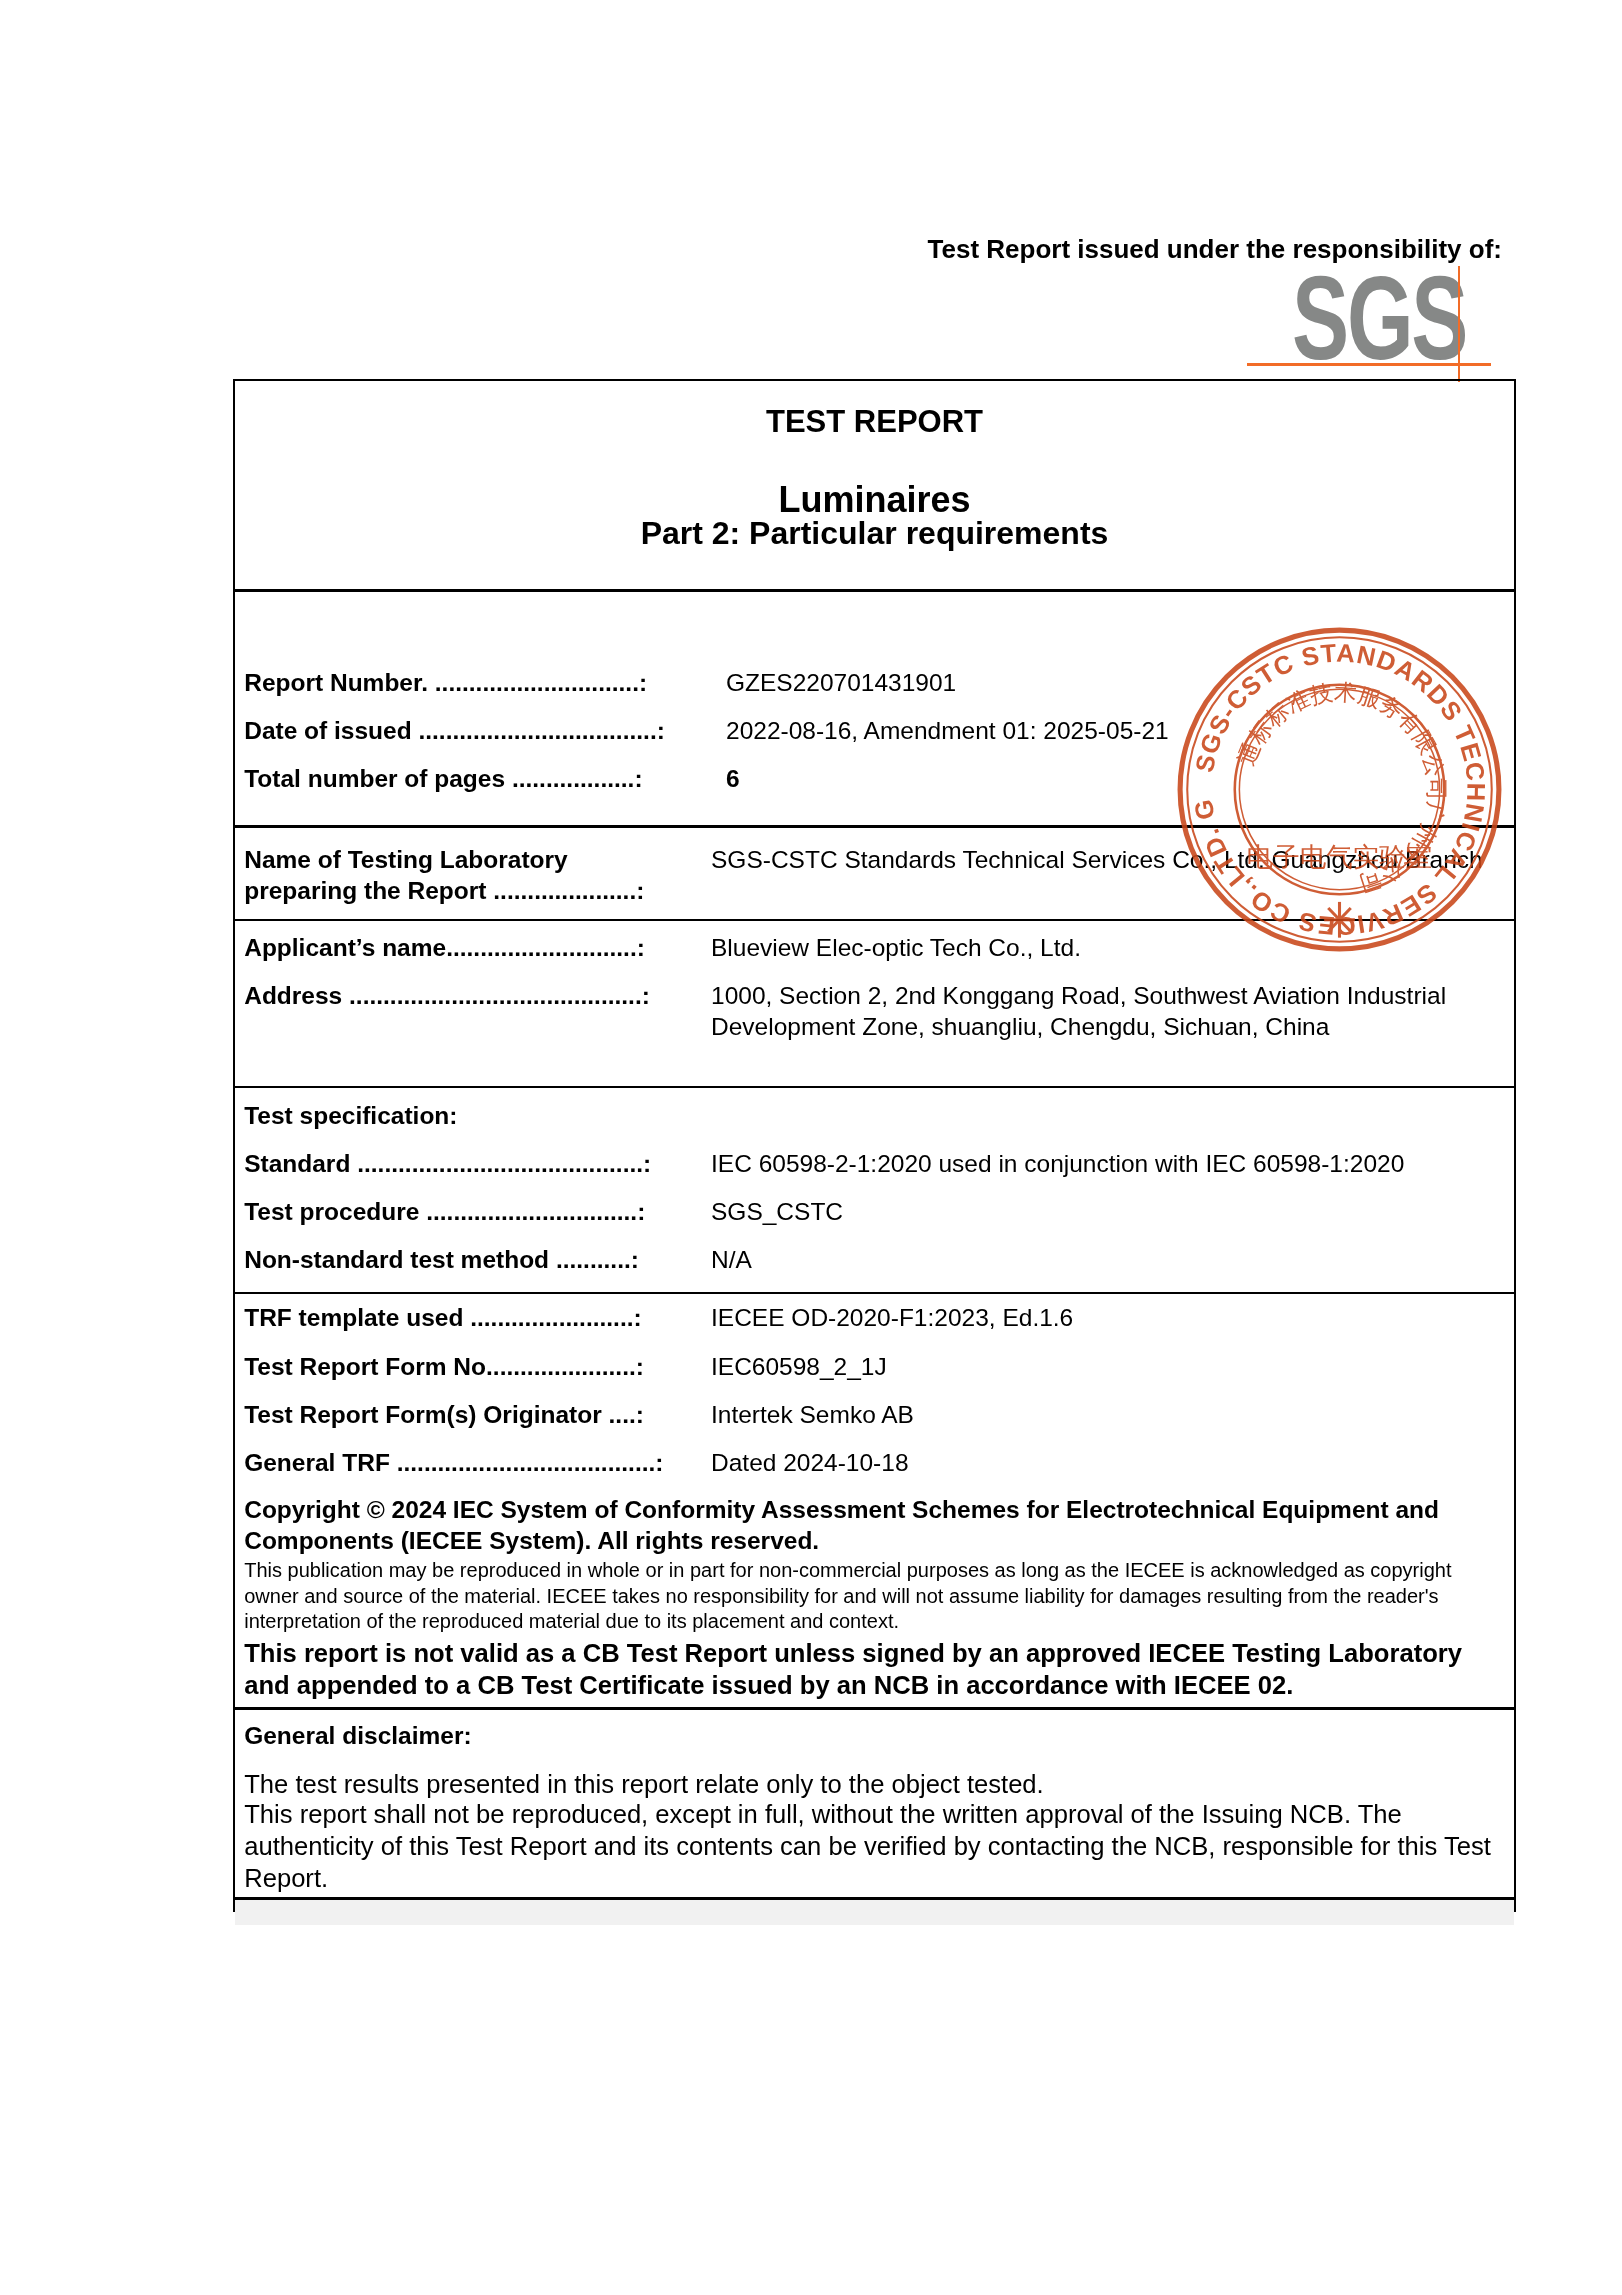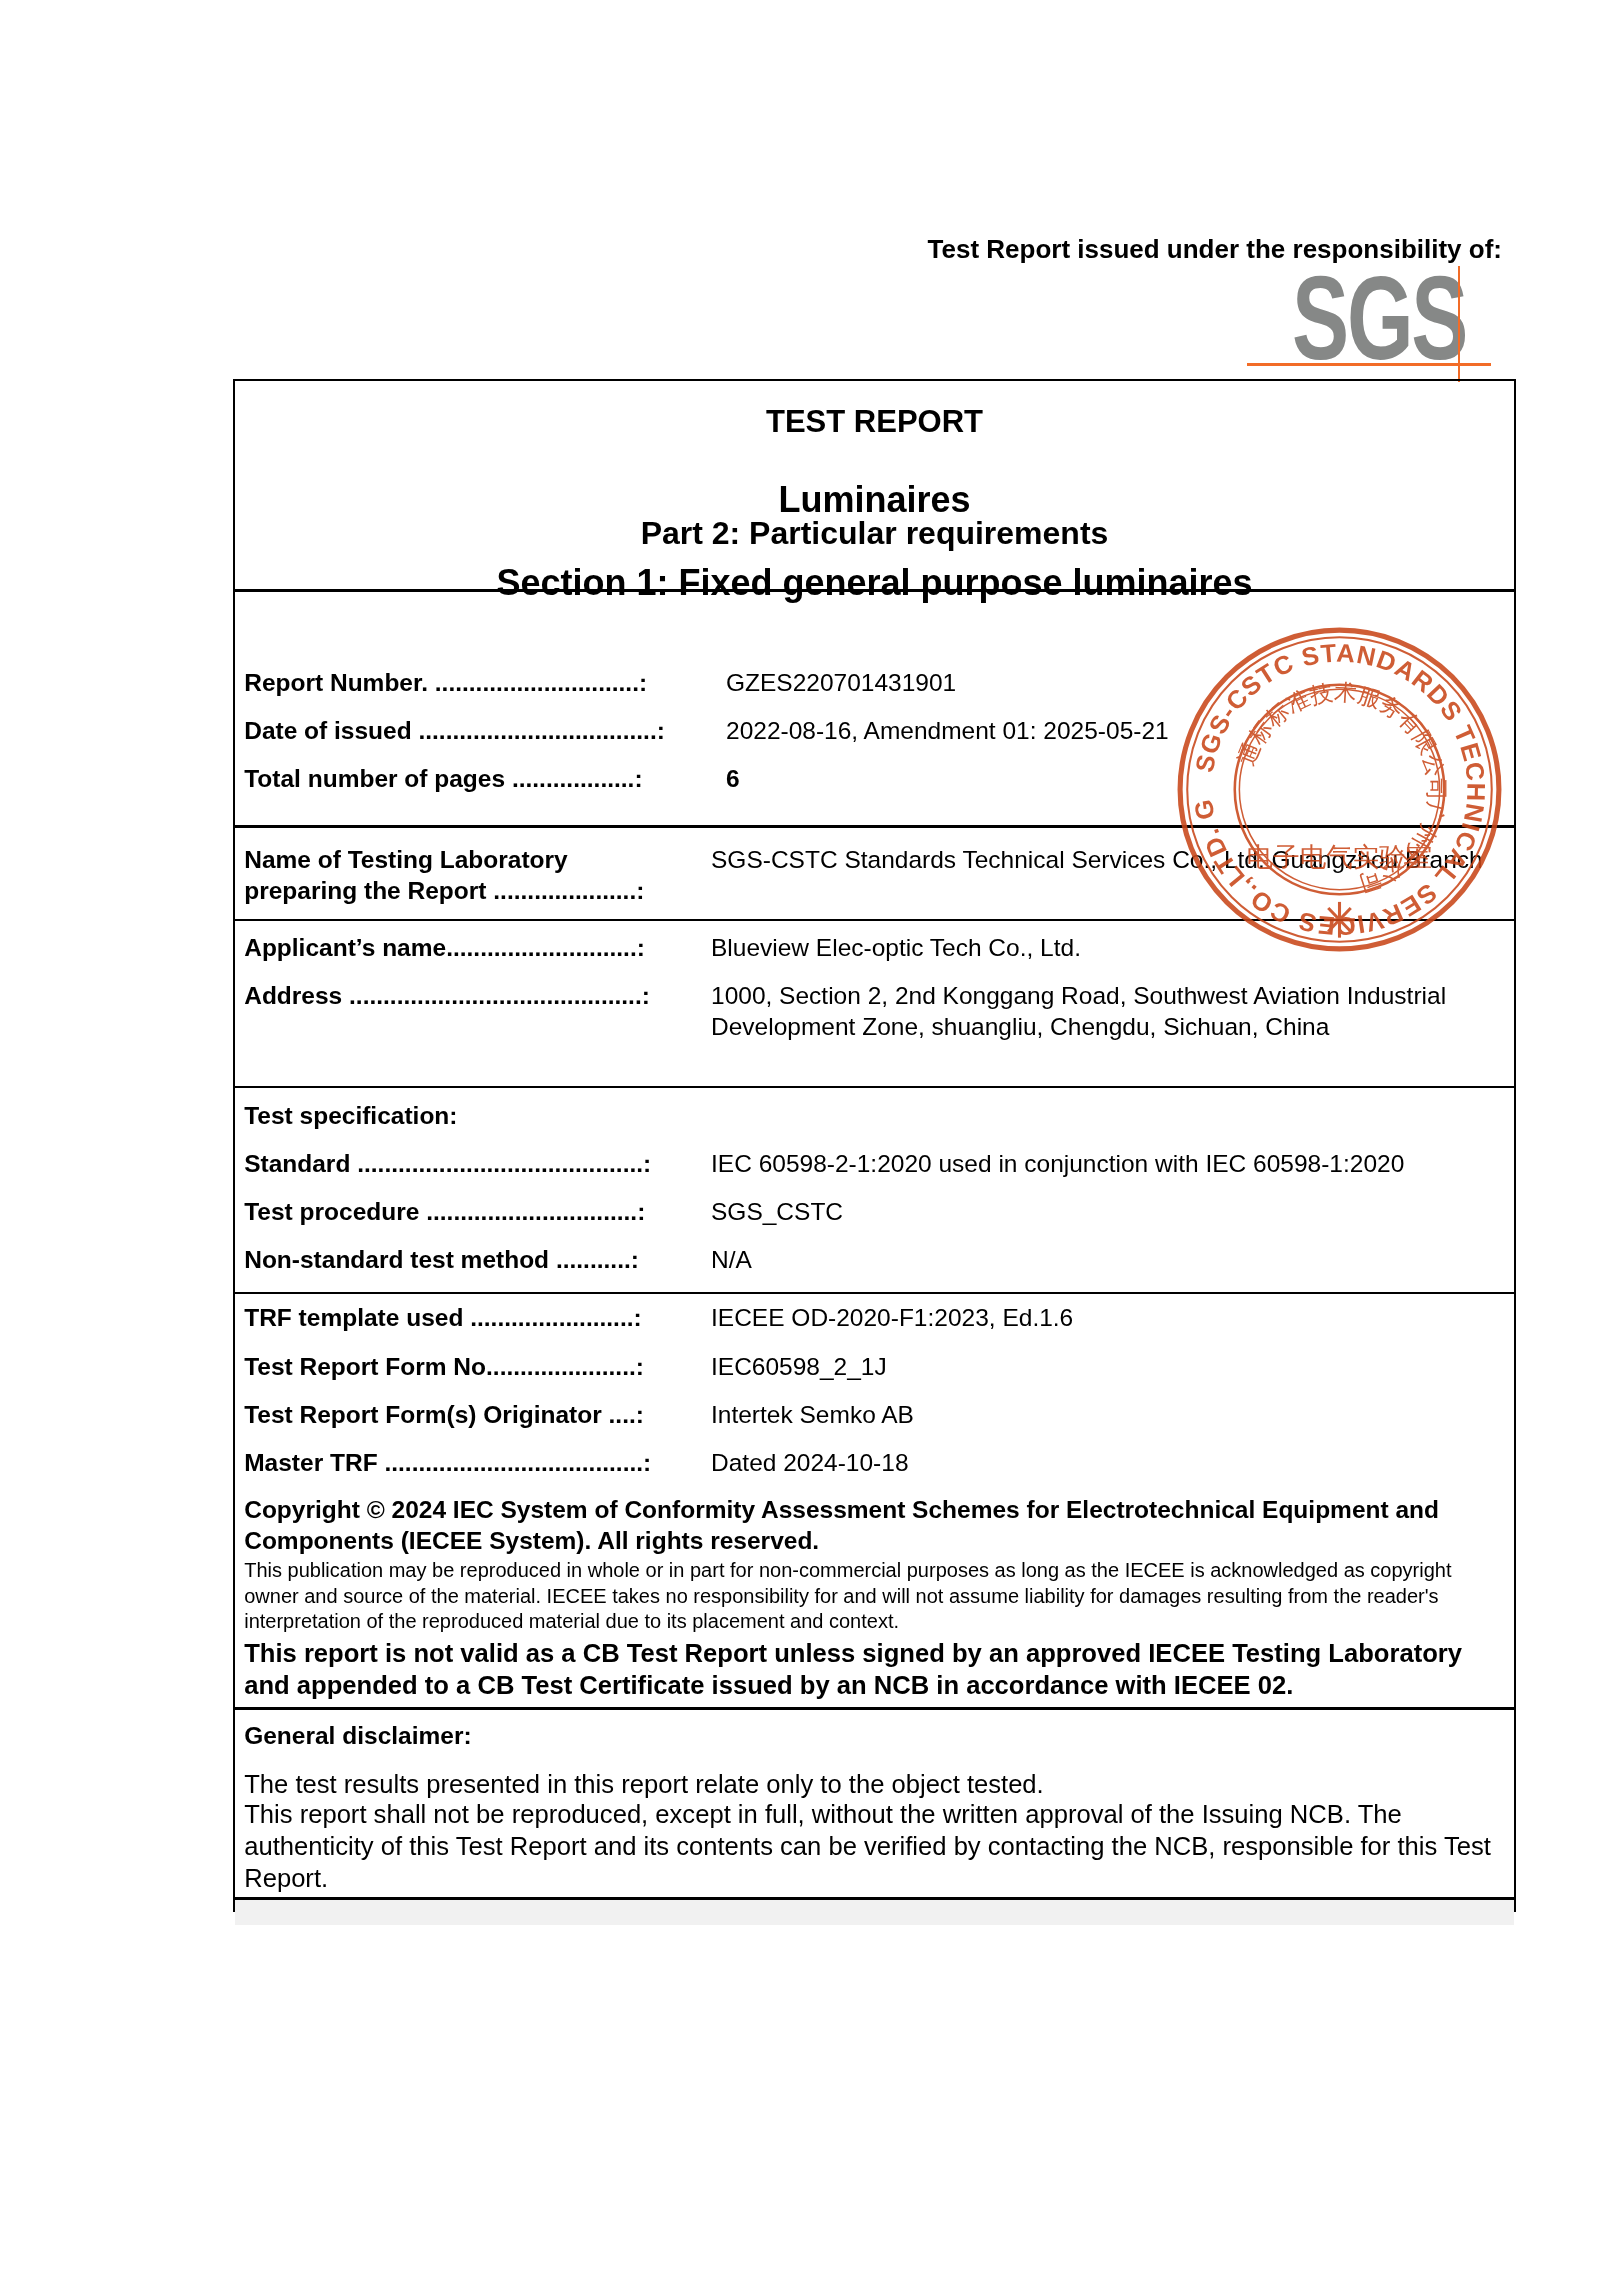--- a/index.html
+++ b/index.html
@@ -57,21 +57,20 @@
   <div class="sgs-hline" style="background:#f26c27;"></div>
   <div class="sgs-vline" style="background:#f26c27;"></div>
 </div>
 
 <div class="report-table">
 
   <div class="header-block">
     <span class="hdr-line hdr-1">TEST REPORT</span>
     <span class="hdr-line hdr-3">Luminaires</span>
     <span class="hdr-line hdr-4">Part 2: Particular requirements</span>
-    <span class="hdr-line hdr-5">Section 1: Fixed general purpose luminaires</span>
   </div>
   <div class="hline h-thick" style="top:208px;"></div>
 
   <div class="row" style="top:286px;">
     <span class="lbl">Report Number. ..............................:</span>
     <span class="val" style="left:491px;">GZES220701431901</span>
   </div>
   <div class="row" style="top:334px;">
     <span class="lbl">Date of issued ...................................:</span>
     <span class="val" style="left:491px;">2022-08-16, Amendment 01: 2025-05-21</span>
@@ -120,21 +119,21 @@
   </div>
   <div class="row" style="top:970px;">
     <span class="lbl">Test Report Form No......................:</span>
     <span class="val">IEC60598_2_1J</span>
   </div>
   <div class="row" style="top:1018px;">
     <span class="lbl">Test Report Form(s) Originator ....:</span>
     <span class="val">Intertek Semko AB</span>
   </div>
   <div class="row" style="top:1066px;">
-    <span class="lbl">Master TRF ......................................:</span>
+    <span class="lbl">General TRF ......................................:</span>
     <span class="val">Dated 2024-10-18</span>
   </div>
 
   <div class="copyright" style="top:1113px;">Copyright © 2024 IEC System of Conformity Assessment Schemes for Electrotechnical Equipment and Components (IECEE System). All rights reserved.</div>
   <div class="fine-print" style="top:1177px;">This publication may be reproduced in whole or in part for non-commercial purposes as long as the IECEE is acknowledged as copyright owner and source of the material. IECEE takes no responsibility for and will not assume liability for damages resulting from the reader's interpretation of the reproduced material due to its placement and context.</div>
   <div class="cb-note" style="top:1256px;">This report is not valid as a CB Test Report unless signed by an approved IECEE Testing Laboratory and appended to a CB Test Certificate issued by an NCB in accordance with IECEE 02.</div>
   <div class="hline h-thick" style="top:1326px;"></div>
 
   <div class="section-title" style="top:1339px;">General disclaimer:</div>
   <div class="disclaimer-text" style="top:1387px;">The test results presented in this report relate only to the object tested.</div>

